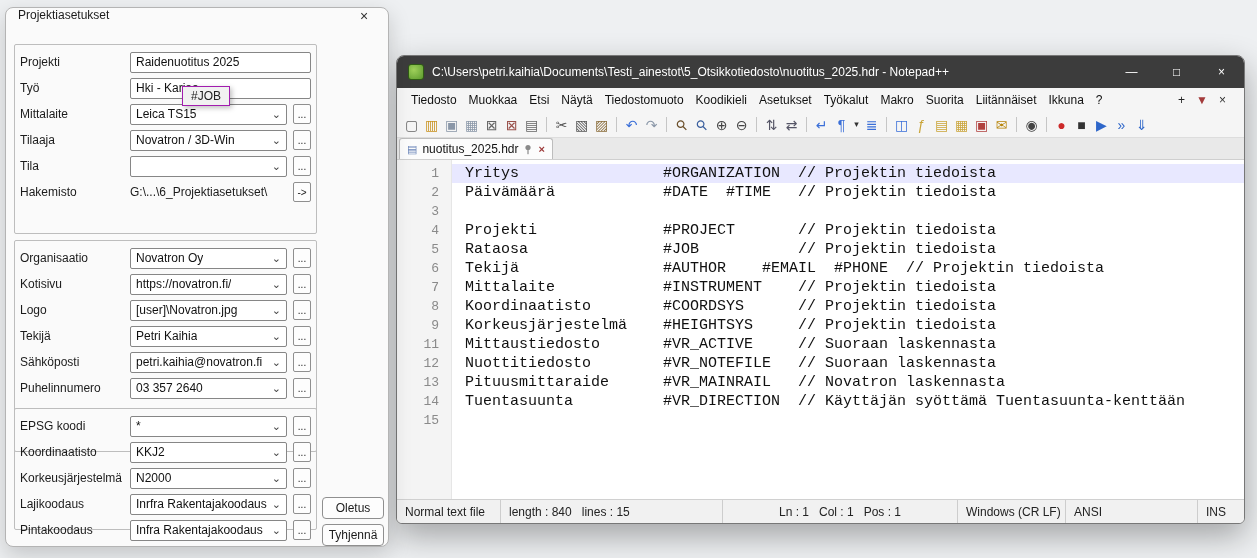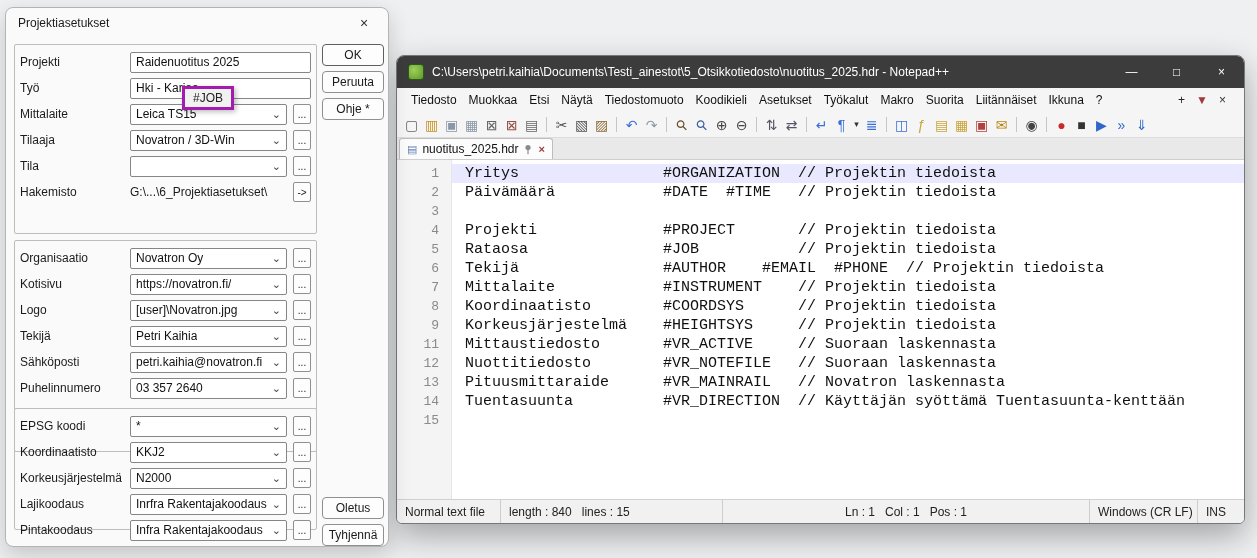--- a/index.html
+++ b/index.html
@@ -3,21 +3,21 @@
 <meta charset="utf-8">
 <style>
   *{box-sizing:border-box;margin:0;padding:0}
   html,body{width:1257px;height:558px}
   body{font-family:"Liberation Sans",sans-serif;background:#eef0f2}
   .canvas{position:relative;width:1257px;height:558px;background:#eef0f2;overflow:hidden}
 
   
   .dialog{position:absolute;left:5px;top:7px;width:384px;height:540px;background:#fafafa;
     border:1px solid #b4b4b4;border-radius:8px;box-shadow:0 8px 22px rgba(0,0,0,.18);z-index:2}
-  .dlg-titlebar{height:30px;display:flex;align-items:center;padding:0 12px}
+  .dlg-titlebar{height:30px;display:flex;padding:0 12px}
   .dlg-title{flex:1;font-size:12px;color:#1b1b1b}
   .dlg-close{width:24px;text-align:center;font-size:14px;color:#333}
   .fieldgroup{position:absolute;left:8px;width:303px;border:1px solid #bdbdbd;border-radius:2px;padding:4px 5px}
   #g1{top:36px;height:190px}
   #g2{top:232px;height:212px}
   #g3{top:400px;height:122px}
   .frow{height:26px;display:flex;align-items:center}
   .flabel{width:104px;flex:none;font-size:12px;color:#1b1b1b;white-space:nowrap}
   .fctl{flex:1;display:flex;align-items:center;gap:6px;min-width:0;margin-left:6px}
   .tinput,.combo{flex:1;height:21px;border:1px solid #868686;border-radius:2px;background:#fff;
@@ -26,21 +26,21 @@
   .cval{white-space:nowrap;overflow:hidden;text-overflow:ellipsis}
   .carrow{flex:none;color:#444;font-size:11px;line-height:1;padding-left:4px}
   .static-val{font-size:12px;color:#1b1b1b;flex:1;white-space:nowrap;overflow:hidden}
   .ebtn{flex:none;width:18px;height:20px;border:1px solid #8f8f8f;border-radius:2px;background:#fdfdfd;
     font-size:10px;color:#222;display:flex;align-items:center;justify-content:center}
   .sidebtns{position:absolute;left:316px;top:36px;display:flex;flex-direction:column;gap:5px}
   .sidebtns.btm{top:489px}
   .btn{width:62px;height:22px;border:1px solid #8f8f8f;border-radius:4px;background:#fdfdfd;
     font-size:12px;color:#1b1b1b;display:flex;align-items:center;justify-content:center}
   .btn.ok{border-color:#5f5f5f}
-  .tooltip{position:absolute;left:176px;top:78px;background:#f1f1f1;border:3px solid #a21caf;
+  .tooltip{position:absolute;left:176px;top:78px;background:#f1f1f1;border:1px solid #a21caf;
     padding:2px 8px;font-size:12px;color:#222;box-shadow:2px 2px 5px rgba(0,0,0,.25);z-index:6}
 
   
   .npp{position:absolute;left:396px;top:55px;width:849px;height:469px;background:#fff;
     border:1px solid #777;border-radius:8px 8px 6px 6px;box-shadow:0 12px 32px rgba(0,0,0,.32);
     display:flex;flex-direction:column;overflow:hidden;z-index:1}
   .npp-title{height:32px;background:#3c3c3c;color:#fff;display:flex;align-items:center;flex:none}
   .npp-appicon{width:16px;height:16px;margin:0 8px 0 11px;flex:none;border-radius:3px;
     background:radial-gradient(circle at 35% 35%,#9fd05a,#5c9a2e);border:1px solid #2f5c14}
   .npp-titletext{flex:1;font-size:12px;white-space:nowrap;overflow:hidden;min-width:0}
@@ -250,25 +250,20 @@
           <div class="fctl">
             <div class="combo">
               <span class="cval">Infra Rakentajakoodaus</span>
               <span class="carrow">⌄</span>
             </div>
             <div class="ebtn">...</div>
           </div>
         </div>
       </div>
 
-    <div class="sidebtns">
-      <div class="btn ok">OK</div>
-      <div class="btn">Peruuta</div>
-      <div class="btn">Ohje *</div>
-    </div>
     <div class="sidebtns btm">
       <div class="btn">Oletus</div>
       <div class="btn">Tyhjennä</div>
     </div>
 
     <div class="tooltip">#JOB</div>
   </div>
 
   <div class="npp">
     <div class="npp-title">
@@ -420,17 +415,18 @@
             <span class="ltext"></span>
           </div>
         </div>
     </div>
 
     <div class="npp-status" id="statusbar">
         <div class="seg seg1">Normal text file</div>
         <div class="seg seg2">length : 840   lines : 15</div>
         <div class="seg seg3">Ln : 1   Col : 1   Pos : 1</div>
         <div class="seg seg4">Windows (CR LF)</div>
+        <div class="seg seg5">ANSI</div>
         <div class="seg seg6">INS</div>
       </div>
   </div>
 
 </div>
 
 </body></html>

